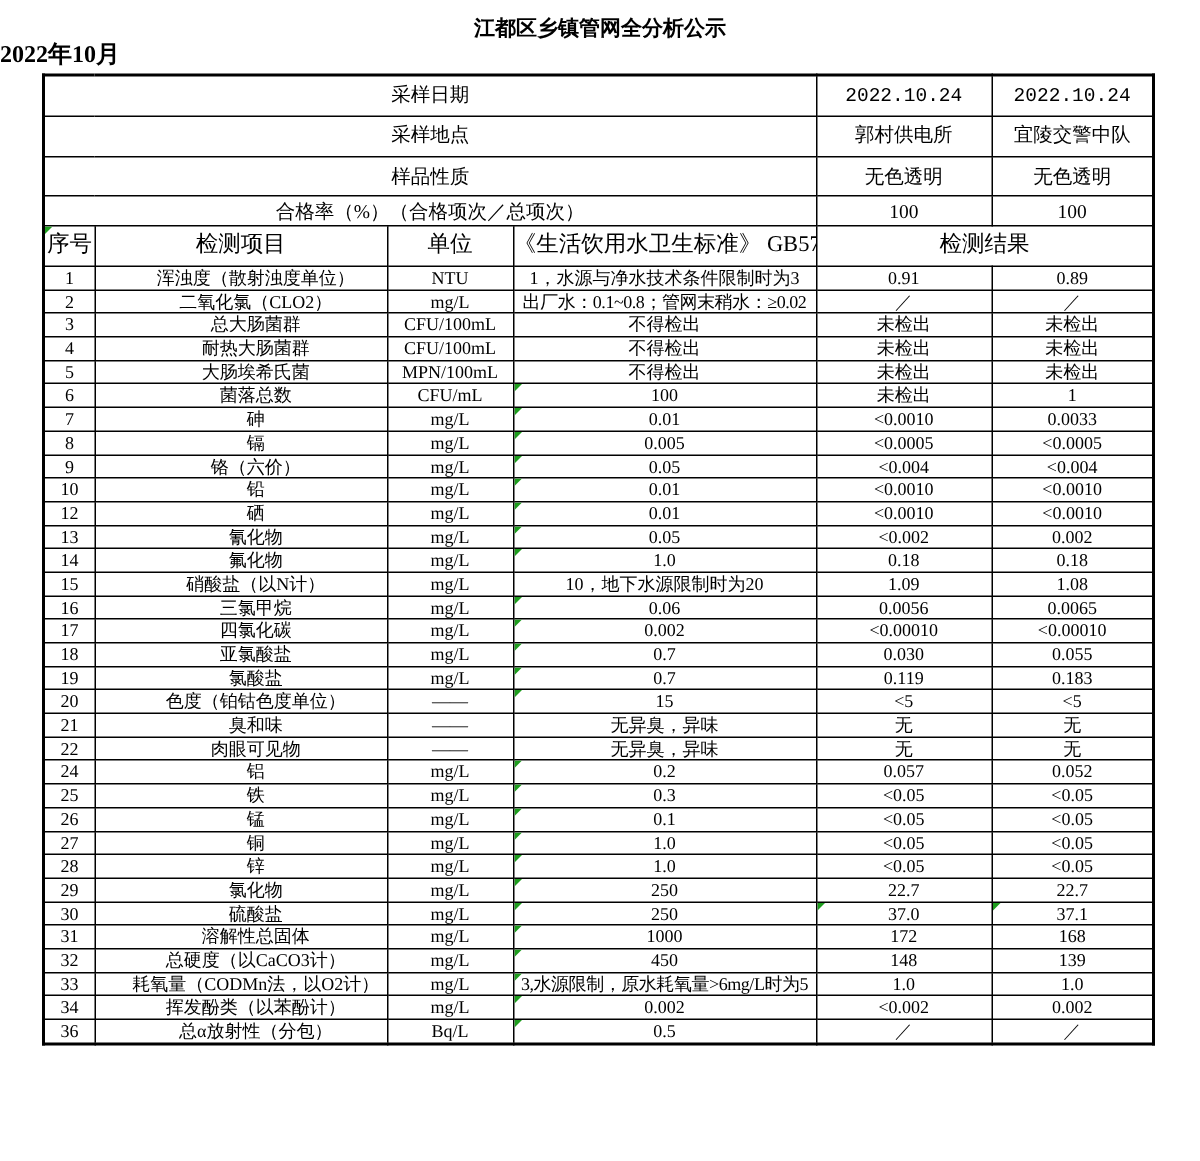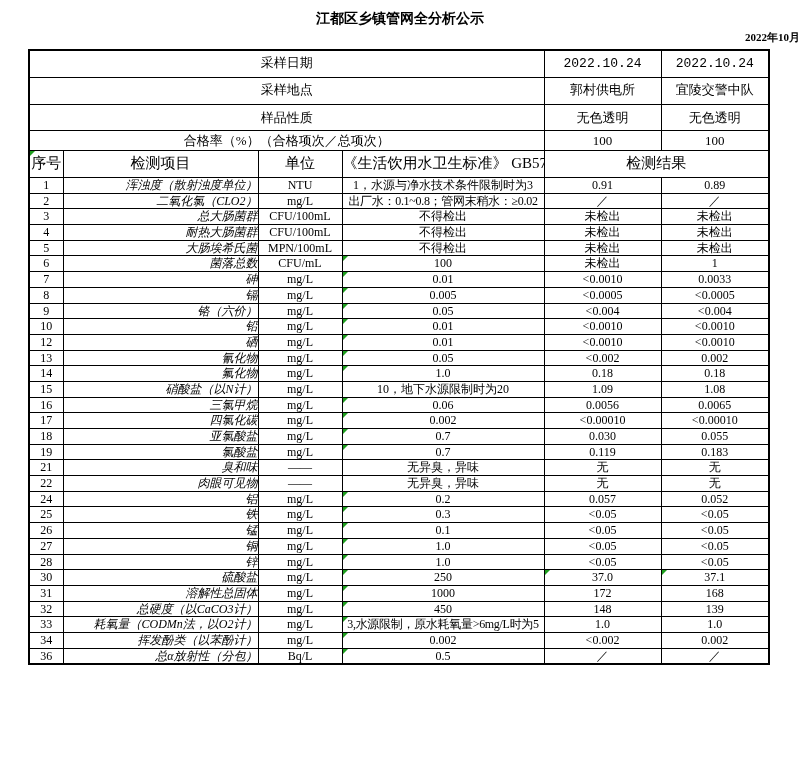--- a/index.html
+++ b/index.html
@@ -1,31 +1,31 @@
 <!DOCTYPE html>
 <html><head>
 <meta charset="utf-8">
 <style>
   html,body{margin:0;padding:0;background:#fff;}
   body{width:800px;height:774px;font-family:"Liberation Serif","DejaVu Serif",serif;color:#000;}
   .page{width:800px;padding-top:6px;box-sizing:border-box;}
   .title{text-align:center;font-size:14px;font-weight:bold;line-height:24px;font-family:"Liberation Sans","DejaVu Sans",sans-serif;}
-  .subtitle{text-align:right;font-size:11px;font-weight:bold;line-height:14px;}
+  .subtitle{text-align:left;font-size:16px;font-weight:bold;line-height:14px;}
   table{border-collapse:collapse;table-layout:fixed;margin:5px 0 0 28px;width:740px;border:2px solid #000;}
   td{border:1px solid #000;padding:0;line-height:1.05;overflow:hidden;white-space:nowrap;text-align:center;vertical-align:middle;position:relative;}
   
   .info-row td{font-size:13px;}
   .h27 td{height:26px;font-family:Liberation Mono, monospace;}
   .h26 td{height:25px;}
   .h20 td{height:19px;}
   
   .col-head td{height:26px;font-size:15px;}
   
   .data-row td{height:14.7px;font-size:12px;}
-  .c-item{text-align:right;padding-left:20px;font-style:italic;}
+  .c-item{text-align:center;padding-left:20px;}
   .small{font-size:10.5px;letter-spacing:-0.3px;}
   .tri{position:absolute;top:0;left:0;width:0;height:0;border-top:5px solid #1e9e1e;border-right:5px solid transparent;}
 </style>
 </head>
 <body>
 
 <div class="page">
   <div class="title">江都区乡镇管网全分析公示</div>
   <div class="subtitle">2022年10月</div>
 
@@ -206,20 +206,28 @@
         </tr>
         <tr class="data-row">
           <td>19</td>
           <td class="c-item">氯酸盐</td>
           <td>mg/L</td>
           <td>0.7<span class="tri"></span></td>
           <td>0.119</td>
           <td>0.183</td>
         </tr>
         <tr class="data-row">
+          <td>20</td>
+          <td class="c-item">色度（铂钴色度单位）</td>
+          <td>——</td>
+          <td>15<span class="tri"></span></td>
+          <td>&lt;5</td>
+          <td>&lt;5</td>
+        </tr>
+        <tr class="data-row">
           <td>21</td>
           <td class="c-item">臭和味</td>
           <td>——</td>
           <td>无异臭，异味</td>
           <td>无</td>
           <td>无</td>
         </tr>
         <tr class="data-row">
           <td>22</td>
           <td class="c-item">肉眼可见物</td>
@@ -262,20 +270,28 @@
         </tr>
         <tr class="data-row">
           <td>28</td>
           <td class="c-item">锌</td>
           <td>mg/L</td>
           <td>1.0<span class="tri"></span></td>
           <td>&lt;0.05</td>
           <td>&lt;0.05</td>
         </tr>
         <tr class="data-row">
+          <td>29</td>
+          <td class="c-item">氯化物</td>
+          <td>mg/L</td>
+          <td>250<span class="tri"></span></td>
+          <td>22.7</td>
+          <td>22.7</td>
+        </tr>
+        <tr class="data-row">
           <td>30</td>
           <td class="c-item">硫酸盐</td>
           <td>mg/L</td>
           <td>250<span class="tri"></span></td>
           <td>37.0<span class="tri"></span></td>
           <td>37.1<span class="tri"></span></td>
         </tr>
         <tr class="data-row">
           <td>31</td>
           <td class="c-item">溶解性总固体</td>

